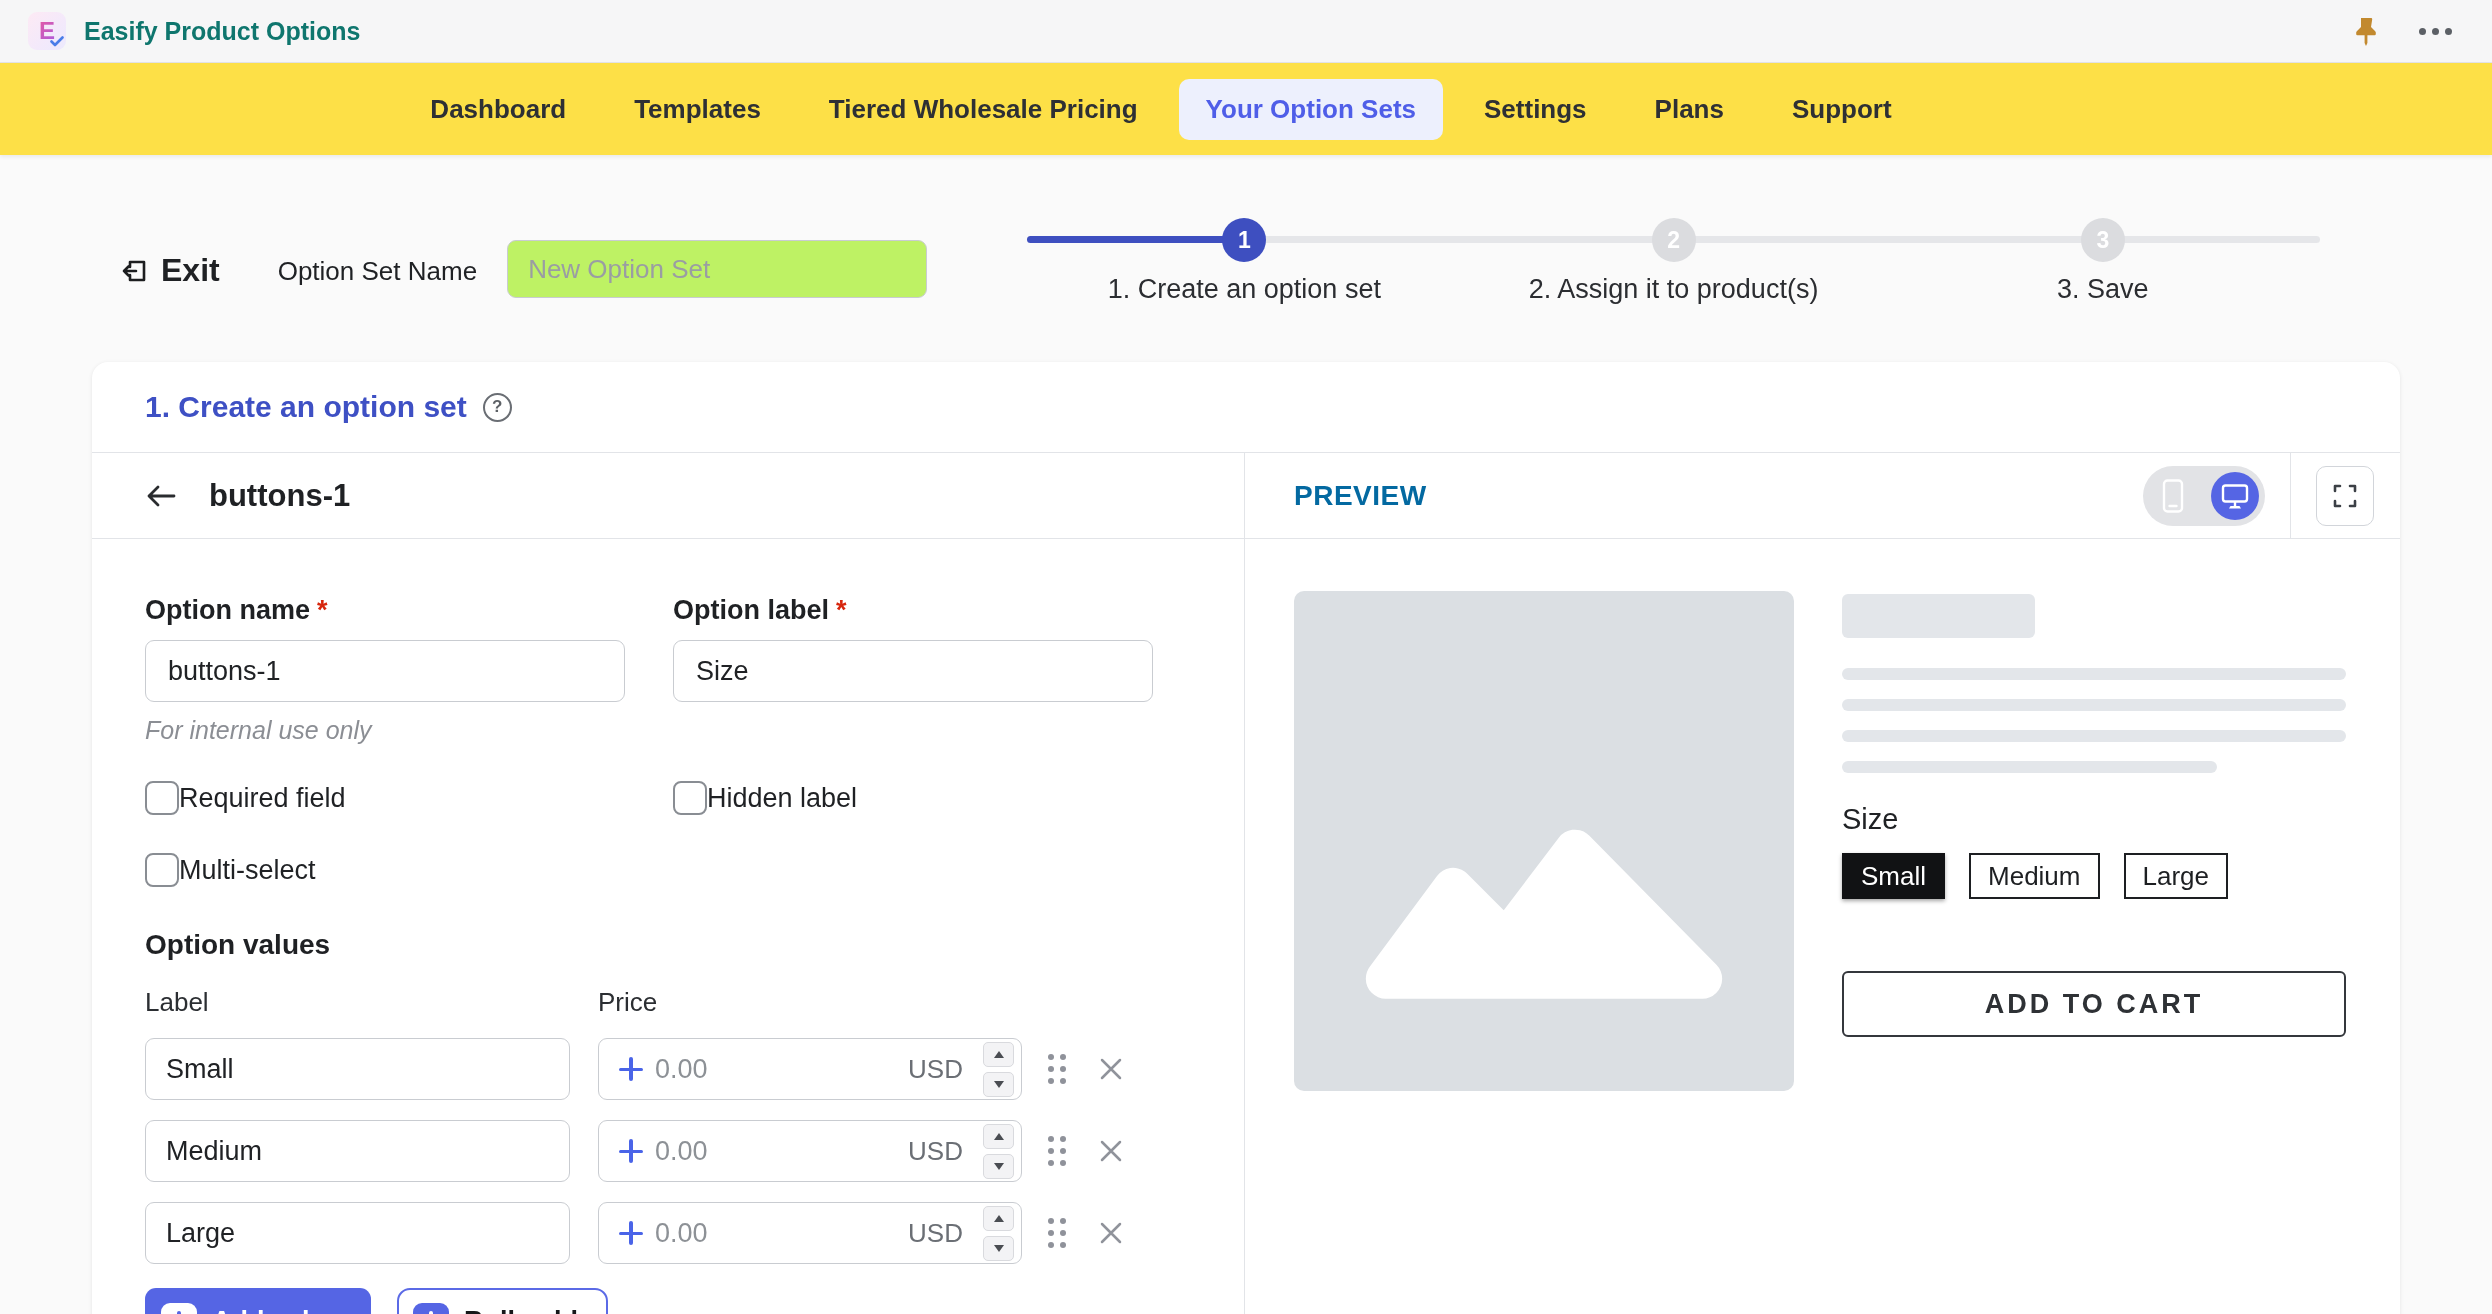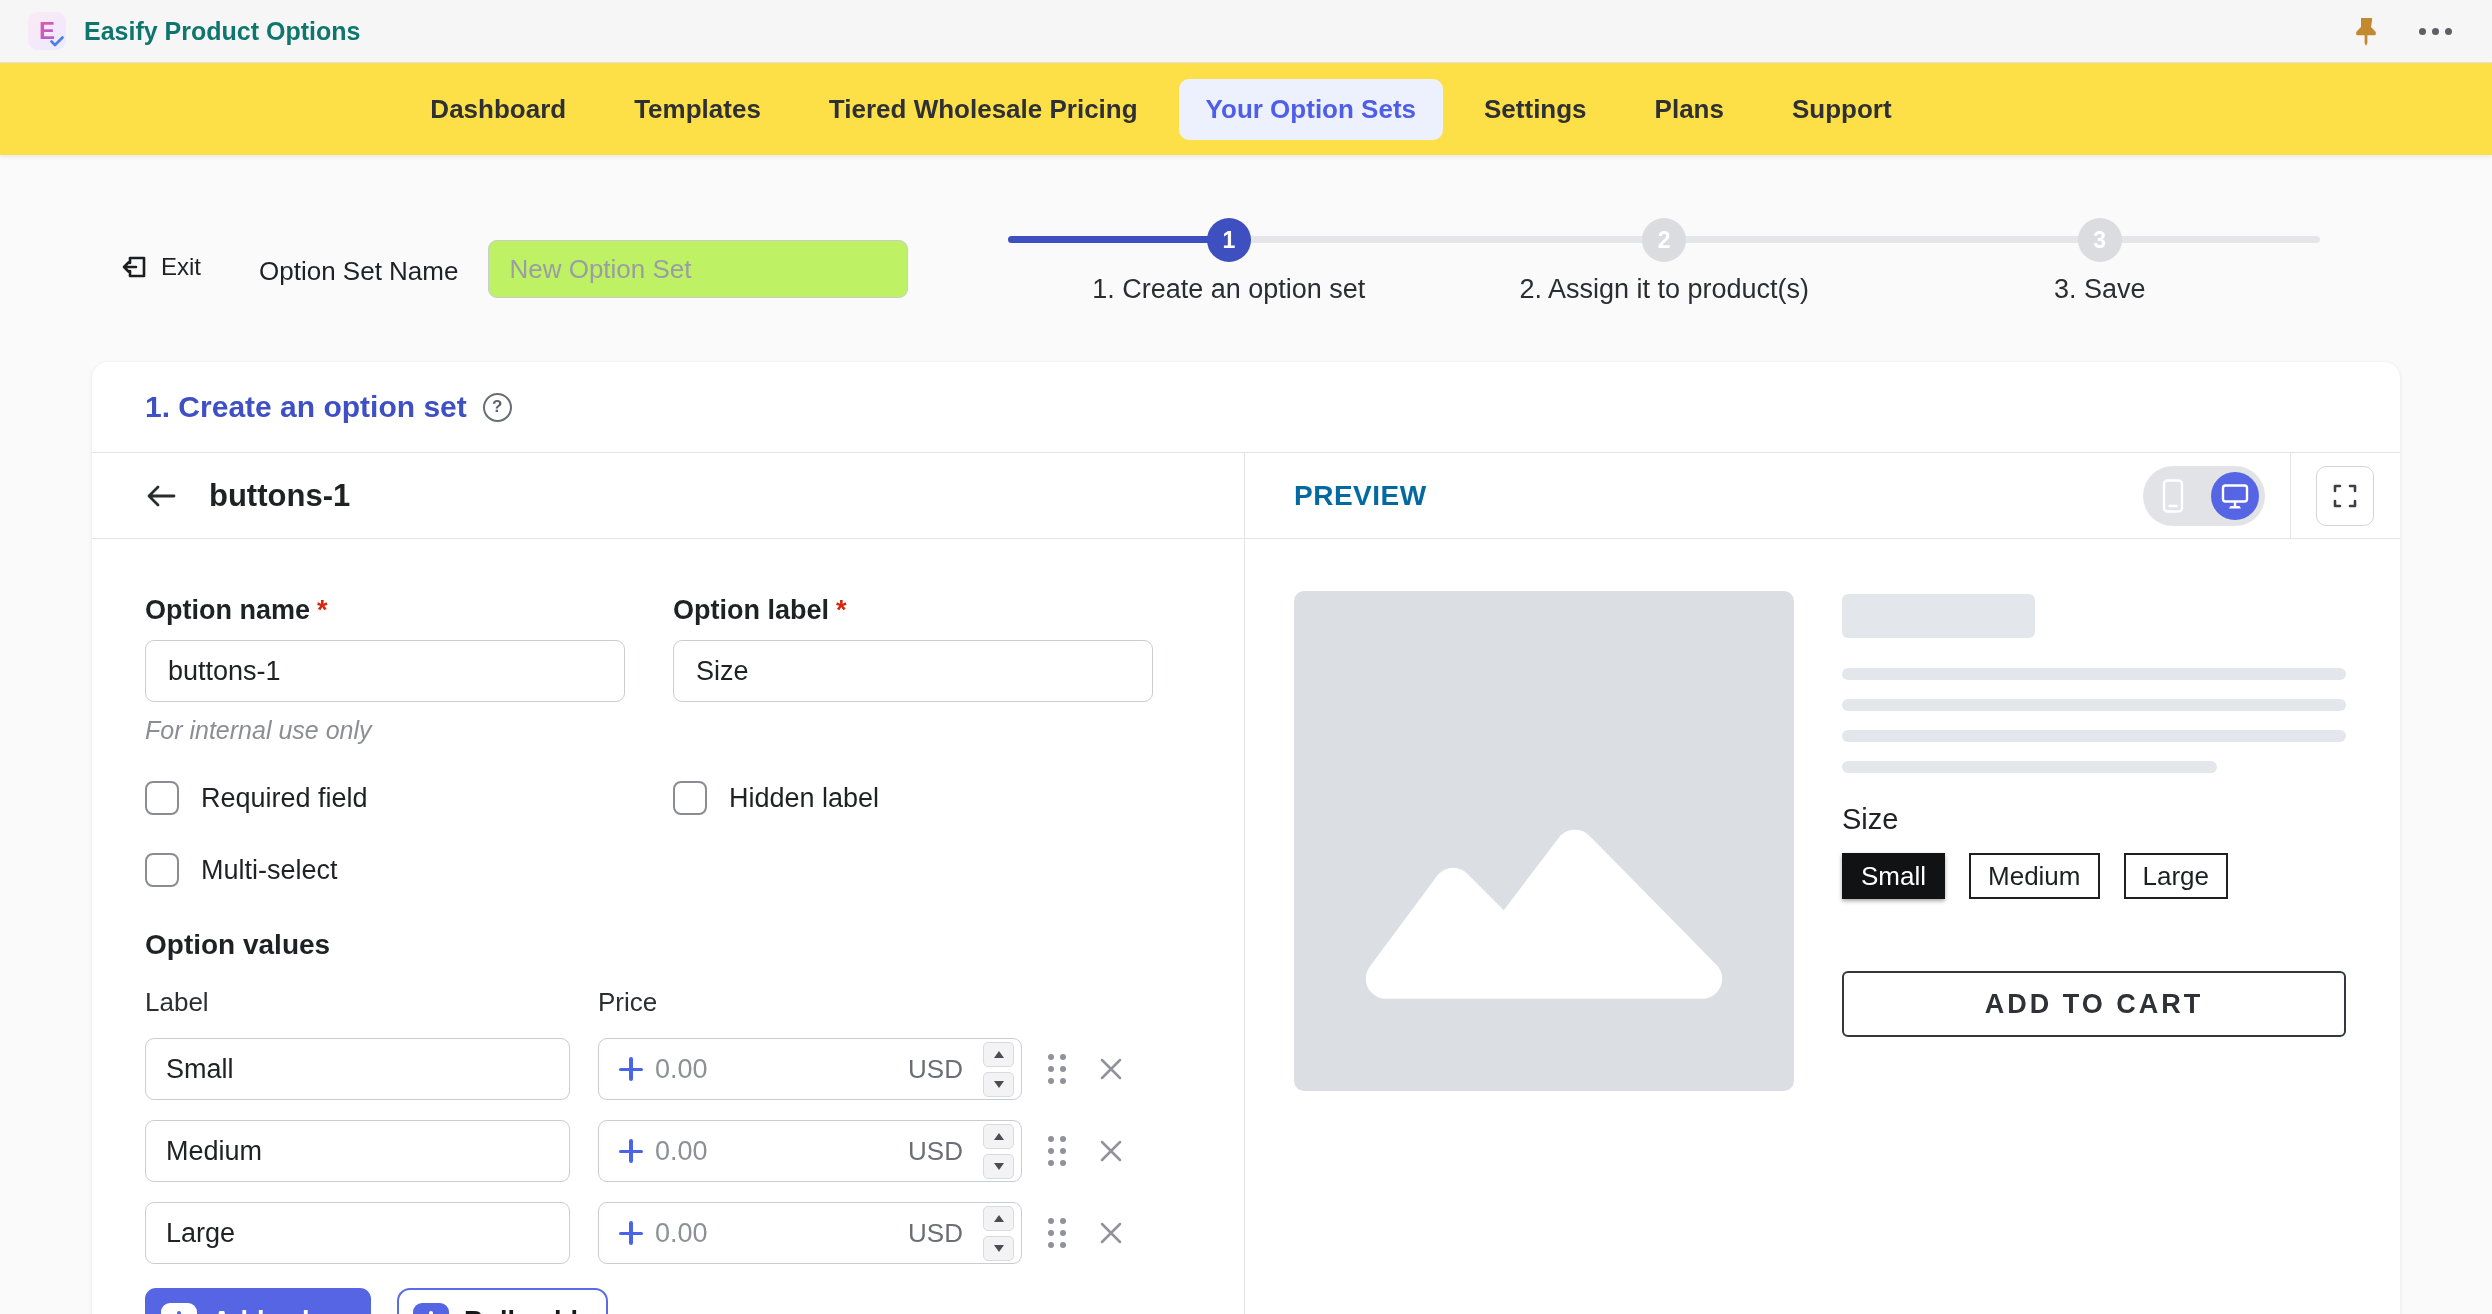--- a/index.html
+++ b/index.html
@@ -24,21 +24,21 @@
   .navbar { height:92px; background:#fde047; display:flex; align-items:center; justify-content:center;
     box-shadow:0 2px 4px rgba(0,0,0,.07); position:relative; z-index:2; }
   .nav-inner { display:flex; align-items:center; gap:14px; transform:translateX(-85px); }
   .nav-item { font-size:26px; font-weight:600; color:#2e3034; padding:15px 27px; border-radius:10px;
     cursor:pointer; white-space:nowrap; }
   .nav-item.active { color:#4f5ee8; background:#edf0fd; }
 
   
   .toolbar { margin-top:59px; padding:0 172px 0 120px; display:flex; align-items:flex-start; height:96px; }
   .exit-btn { display:flex; align-items:center; gap:11px; margin-top:38px; cursor:pointer; }
-  .exit-label { font-size:24px; font-weight:400; color:#1f2124; }
+  .exit-label { font-size:32px; font-weight:700; color:#1f2124; }
   .osn-label { font-size:26px; color:#1f2124; margin:42px 0 0 58px; white-space:nowrap; }
   .osn-input { margin:26px 0 0 30px; width:420px; height:58px; border:1px solid #c9ccd1; border-radius:9px;
     padding:0 20px; font-size:26px; color:#202225; background:#bef264; }
   .osn-input::placeholder { color:#9a9da3; }
   .stepper { flex:1; margin-left:100px; position:relative; height:96px; }
   .track { position:absolute; left:0; right:0; top:22px; height:7px; background:#e5e6e9; border-radius:4px; }
   .progress { height:100%; width:16.8%; background:#3e4fc0; border-radius:4px; }
   .step-circle { position:absolute; top:4px; width:44px; height:44px; border-radius:50%;
     display:flex; align-items:center; justify-content:center; font-size:23px; font-weight:700; color:#fff;
     transform:translateX(-50%); cursor:pointer; }
@@ -65,21 +65,21 @@
 
   .editor-content { padding:56px 40px 60px 53px; }
   .fields-row { display:grid; grid-template-columns:480px 480px; column-gap:48px; }
   .field-label { font-size:27px; font-weight:600; color:#1f2124; margin-bottom:14px; }
   .req { color:#d7260d; margin-left:7px; font-weight:700; }
   .text-input { width:100%; height:62px; border:1px solid #c9ccd1; border-radius:9px; padding:0 22px;
     font-size:27px; color:#202225; background:#fff; }
   .helper { font-size:25px; font-style:italic; color:#8b8e94; margin-top:14px; }
 
   .checkbox-grid { display:grid; grid-template-columns:480px 480px; column-gap:48px; row-gap:38px; margin-top:36px; }
-  .checkbox-item { display:flex; align-items:center; gap:22px; cursor:pointer; }
+  .checkbox-item { display:flex; align-items:center; cursor:pointer; }
   .checkbox-box { width:34px; height:34px; border:2.4px solid #898d93; border-radius:8px; background:#fff; flex:0 0 auto; }
   .checkbox-text { font-size:27px; color:#1f2124; }
 
   .ov-title { font-size:28px; font-weight:700; margin-top:42px; color:#1f2124; }
   .col-headers { display:flex; margin-top:26px; font-size:26px; color:#2b2e32; }
   .col-headers .h-label { width:453px; }
   .value-row { display:flex; align-items:center; margin-top:20px; }
   .value-label-input { width:425px; height:62px; border:1px solid #c9ccd1; border-radius:9px; padding:0 20px; font-size:27px; color:#202225; }
   .price-field { width:424px; height:62px; margin-left:28px; border:1px solid #c9ccd1; border-radius:9px;
     display:flex; align-items:center; padding:0 7px 0 20px; gap:12px; background:#fff; }

